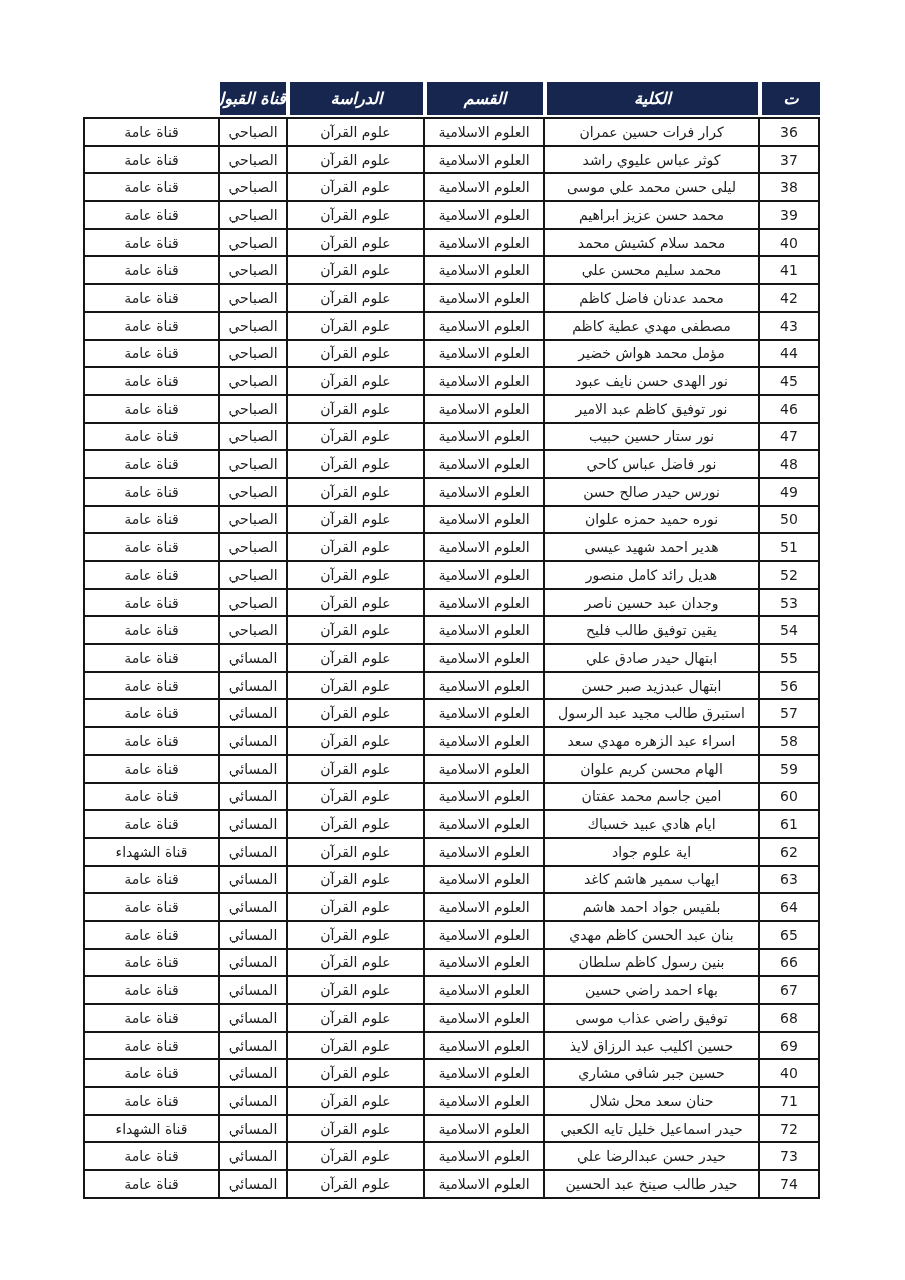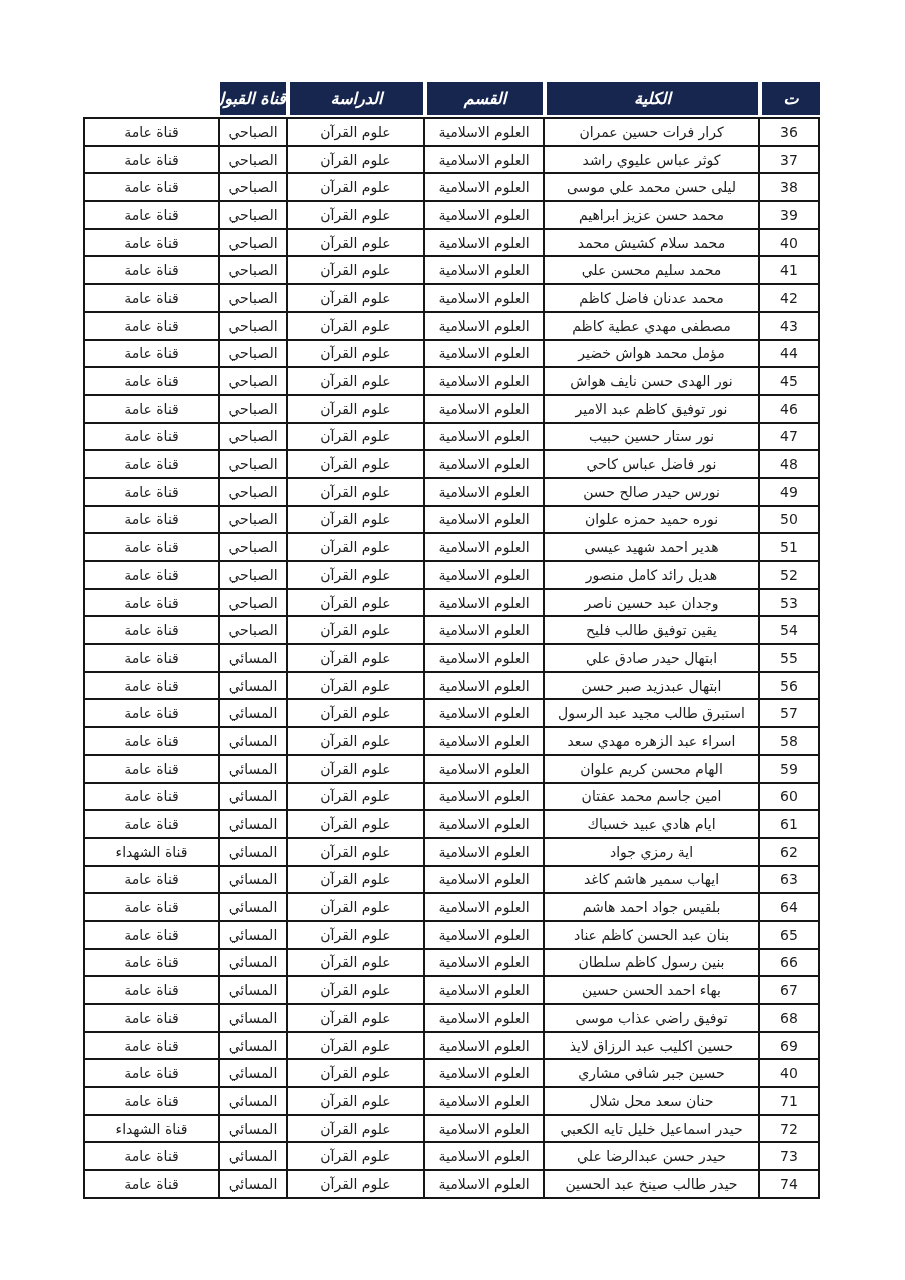--- a/index.html
+++ b/index.html
@@ -172,21 +172,21 @@
     <td class="c-num">44</td>
     <td class="c-name">مؤمل محمد هواش خضير</td>
     <td>العلوم الاسلامية</td>
     <td>علوم القرآن</td>
     <td>الصباحي</td>
     <td>قناة عامة</td>
   </tr>
 
   <tr>
     <td class="c-num">45</td>
-    <td class="c-name">نور الهدى حسن نايف هواش</td>
+    <td class="c-name">نور الهدى حسن نايف عبود</td>
     <td>العلوم الاسلامية</td>
     <td>علوم القرآن</td>
     <td>الصباحي</td>
     <td>قناة عامة</td>
   </tr>
 
   <tr>
     <td class="c-num">46</td>
     <td class="c-name">نور توفيق كاظم عبد الامير</td>
     <td>العلوم الاسلامية</td>
@@ -325,21 +325,21 @@
     <td class="c-num">61</td>
     <td class="c-name">ايام هادي عبيد خسباك</td>
     <td>العلوم الاسلامية</td>
     <td>علوم القرآن</td>
     <td>المسائي</td>
     <td>قناة عامة</td>
   </tr>
 
   <tr>
     <td class="c-num">62</td>
-    <td class="c-name">اية رمزي جواد</td>
+    <td class="c-name">اية علوم جواد</td>
     <td>العلوم الاسلامية</td>
     <td>علوم القرآن</td>
     <td>المسائي</td>
     <td>قناة الشهداء</td>
   </tr>
 
   <tr>
     <td class="c-num">63</td>
     <td class="c-name">ايهاب سمير هاشم كاغد</td>
     <td>العلوم الاسلامية</td>
@@ -352,39 +352,39 @@
     <td class="c-num">64</td>
     <td class="c-name">بلقيس جواد احمد هاشم</td>
     <td>العلوم الاسلامية</td>
     <td>علوم القرآن</td>
     <td>المسائي</td>
     <td>قناة عامة</td>
   </tr>
 
   <tr>
     <td class="c-num">65</td>
-    <td class="c-name">بنان عبد الحسن كاظم عناد</td>
+    <td class="c-name">بنان عبد الحسن كاظم مهدي</td>
     <td>العلوم الاسلامية</td>
     <td>علوم القرآن</td>
     <td>المسائي</td>
     <td>قناة عامة</td>
   </tr>
 
   <tr>
     <td class="c-num">66</td>
     <td class="c-name">بنين رسول كاظم سلطان</td>
     <td>العلوم الاسلامية</td>
     <td>علوم القرآن</td>
     <td>المسائي</td>
     <td>قناة عامة</td>
   </tr>
 
   <tr>
     <td class="c-num">67</td>
-    <td class="c-name">بهاء احمد الحسن حسين</td>
+    <td class="c-name">بهاء احمد راضي حسين</td>
     <td>العلوم الاسلامية</td>
     <td>علوم القرآن</td>
     <td>المسائي</td>
     <td>قناة عامة</td>
   </tr>
 
   <tr>
     <td class="c-num">68</td>
     <td class="c-name">توفيق راضي عذاب موسى</td>
     <td>العلوم الاسلامية</td>

